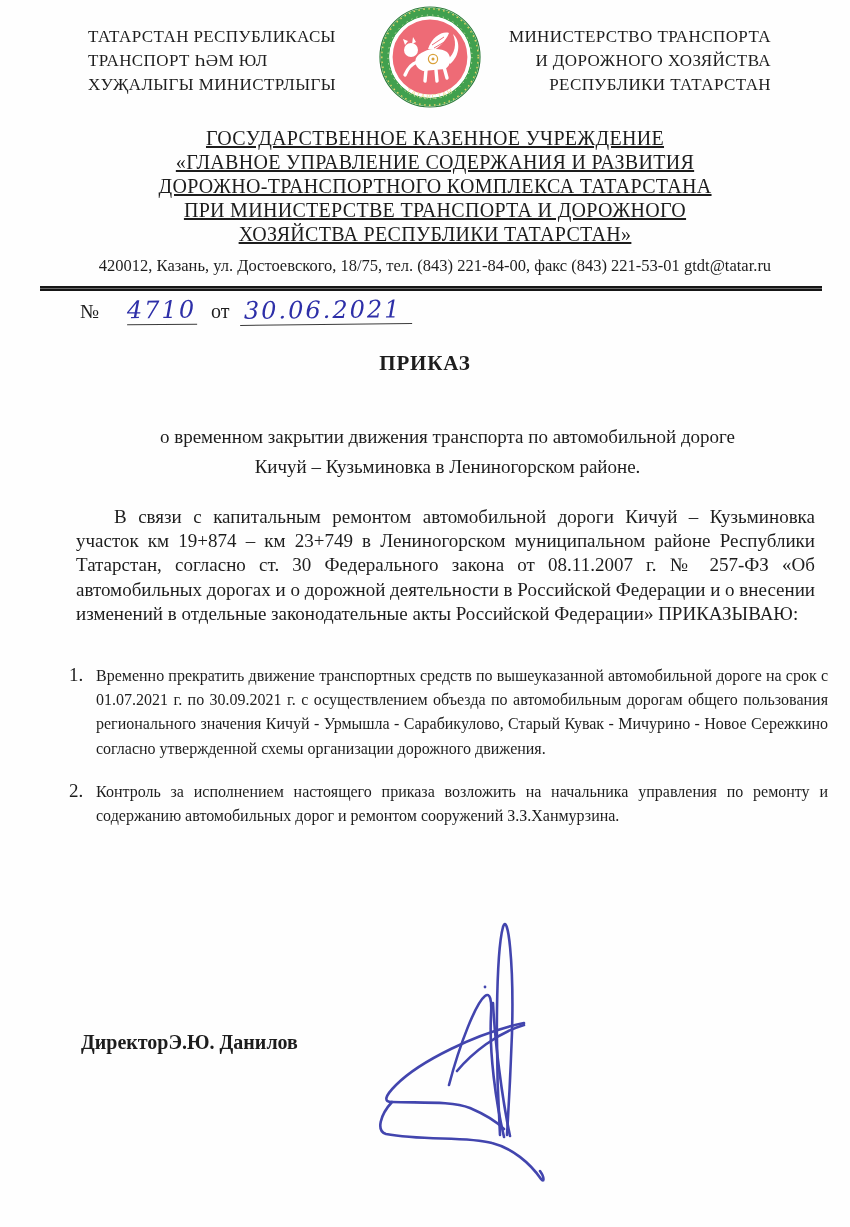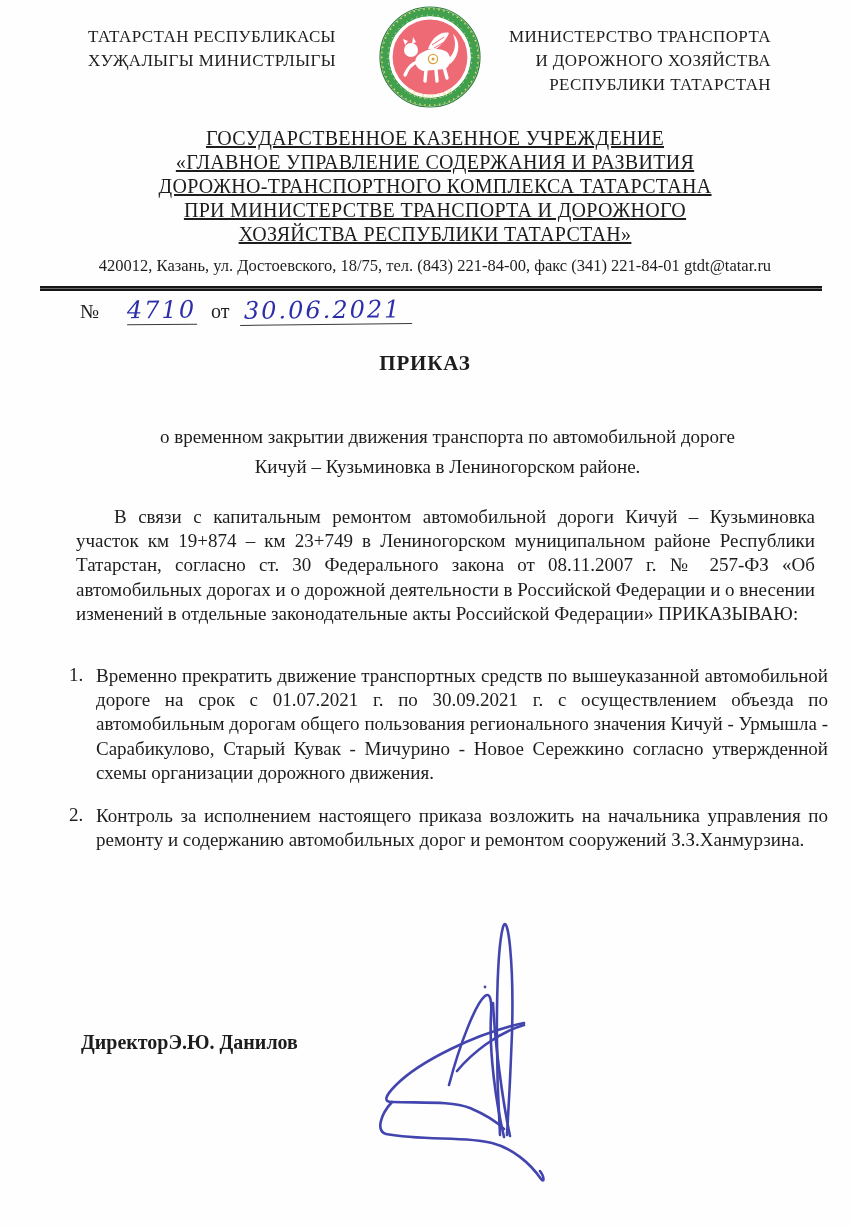--- a/index.html
+++ b/index.html
@@ -58,36 +58,37 @@
   }
   
   .body-par{
     position:absolute;left:63px;right:22px;top:492px;
     font-size:19px;line-height:24.2px;text-align:justify;text-indent:38px;
     margin:13px;
   }
   .order-list{position:absolute;left:63px;right:22px;top:664px;}
   .order-item{position:relative;padding-left:33px;margin-bottom:19px;}
   .order-item .num{position:absolute;left:6px;top:0;font-size:19px;}
-  .order-item .txt{font-size:19px;line-height:24.2px;text-align:justify;}
+  .order-item .txt{font-size:16px;line-height:24.2px;text-align:justify;}
   
   .sign-row{
     position:absolute;left:81px;right:27px;top:1031px;
     display:flex;justify-content:flex-start;
     font-size:20px;font-weight:bold;
   }
   .signature-svg{position:absolute;left:352px;top:903px;width:296px;height:322px;}
 </style>
 </head>
 <body>
 
 <div class="page">
 
   <div class="org-left">
     <div>ТАТАРСТАН  РЕСПУБЛИКАСЫ</div>
+    <div>ТРАНСПОРТ  ҺӘМ  ЮЛ</div>
     <div>ХУҖАЛЫГЫ  МИНИСТРЛЫГЫ</div>
   </div>
 
   <div class="emblem">
     <svg viewBox="-52 -52 104 104" width="104" height="104">
       <circle cx="0" cy="0" r="50" fill="#ffffff" stroke="#2e7d3a" stroke-width="1.2"></circle>
       <circle cx="0" cy="0" r="45" fill="none" stroke="#41a04e" stroke-width="8.6"></circle>
       <circle cx="0" cy="0" r="48.2" fill="none" stroke="#e6d468" stroke-width="1.4" stroke-dasharray="1.6 3.4"></circle>
       <circle cx="0" cy="0" r="42" fill="none" stroke="#d9e8b0" stroke-width="1" stroke-dasharray="1.2 4.2"></circle>
       <circle cx="0" cy="0" r="39" fill="#ee6b76" stroke="#ffffff" stroke-width="3.2"></circle>
@@ -119,21 +120,21 @@
   </div>
 
   <div class="institution">
     <div>ГОСУДАРСТВЕННОЕ КАЗЕННОЕ УЧРЕЖДЕНИЕ</div>
     <div>«ГЛАВНОЕ УПРАВЛЕНИЕ СОДЕРЖАНИЯ И РАЗВИТИЯ</div>
     <div>ДОРОЖНО-ТРАНСПОРТНОГО КОМПЛЕКСА ТАТАРСТАНА</div>
     <div>ПРИ МИНИСТЕРСТВЕ ТРАНСПОРТА И ДОРОЖНОГО</div>
     <div>ХОЗЯЙСТВА РЕСПУБЛИКИ ТАТАРСТАН»</div>
   </div>
 
-  <div class="address">420012, Казань, ул. Достоевского, 18/75, тел. (843) 221-84-00, факс (341) 221-84-01  gtdt@tatar.ru</div>
+  <div class="address">420012, Казань, ул. Достоевского, 18/75, тел. (843) 221-84-00, факс (843) 221-53-01  gtdt@tatar.ru</div>
 
   <div class="divider"></div>
 
   <div class="req-line">
     <span>№</span>
     <span class="hand hand-number">4710</span>
     <span>от</span>
     <span class="hand hand-date">30.06.2021</span>
   </div>
 

